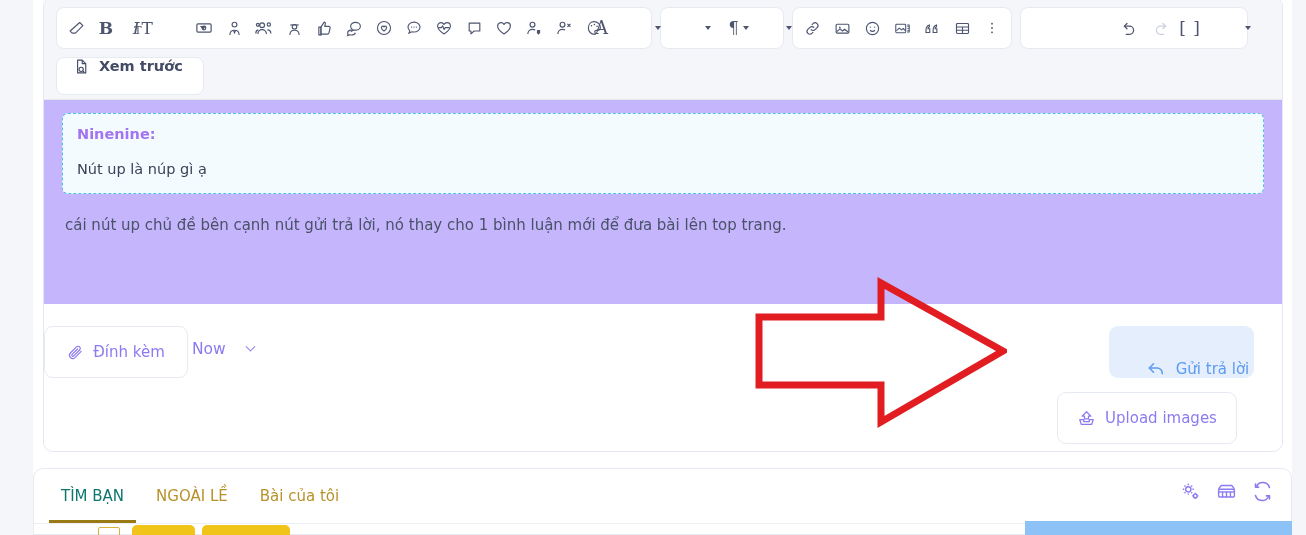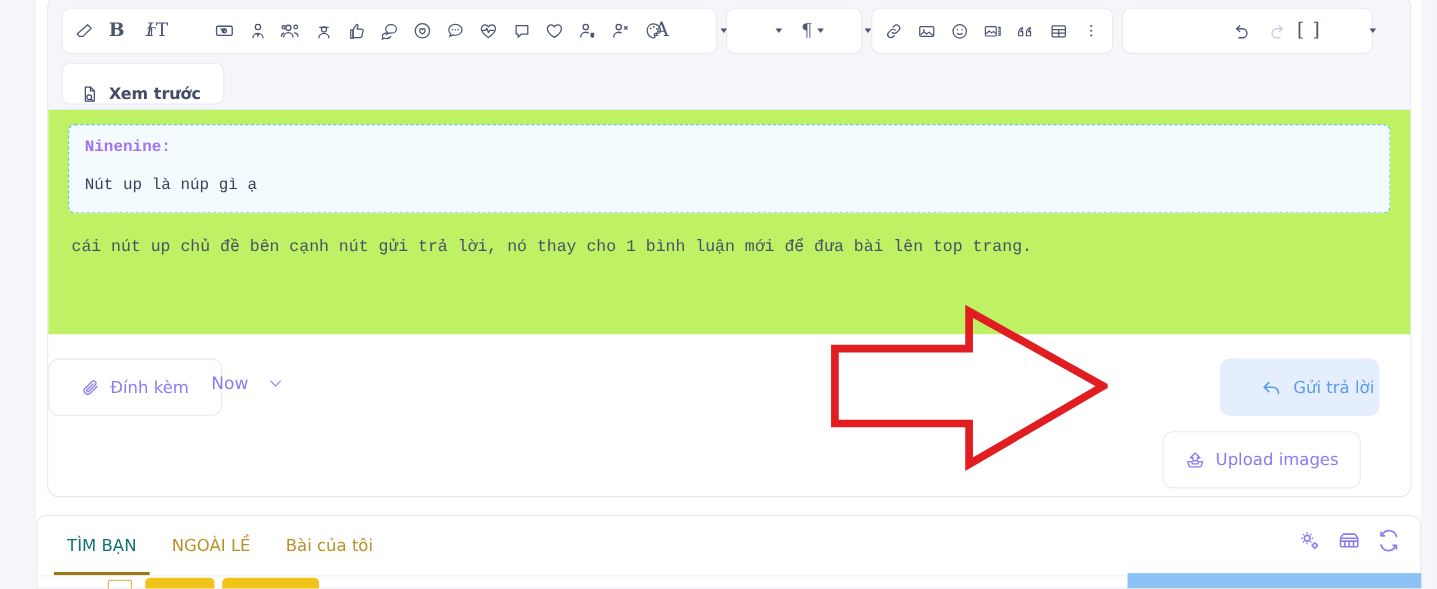--- a/index.html
+++ b/index.html
@@ -83,33 +83,32 @@
   }
   .glyph-text.bold { font-weight: bold; font-size: 17px; }
   .glyph-text.italic { font-style: italic; font-size: 17px; }
 
   .preview-btn {
     position: absolute; left: 12px; top: 60px;
     height: 38px; min-width: 148px;
     background: #ffffff;
     border: 1px solid #e6eaf1;
     border-radius: 8px;
-    display: flex; align-items: flex-end; gap: 9px;
+    display: flex; align-items: flex-start; gap: 9px;
     padding: 0 16px;
     color: #434b66;
     font-size: 14.5px; font-weight: bold;
     cursor: pointer;
   }
 
   
   .editor-body {
     position: absolute; left: 0; top: 103px; right: 0; bottom: 147px;
-    background: #bef264;
+    background: #c4b5fd;
     padding: 13px 18px;
-    font-family: Liberation Mono, monospace;
   }
   .quote-block {
     border: 1px dashed #4ec3e8;
     border-radius: 6px;
     background: #f4fbff;
     padding: 12px 14px 16px 14px;
     margin: 0 0 6px 0;
   }
   .quote-author {
     color: #a374f0;
@@ -129,21 +128,21 @@
   }
 
   
   .editor-footer {
     position: absolute; left: 0; right: 0; bottom: 0; height: 147px;
     background: #ffffff;
     border-radius: 0 0 9px 9px;
   }
   .attach-btn {
     position: absolute; left: 0px; top: 22px;
-    height: 52px; width: 158px;
+    height: 52px; width: 144px;
     background: #ffffff;
     border: 1px solid #e6eaf1;
     border-radius: 9px;
     display: flex; align-items: center; justify-content: center; gap: 9px;
     color: #8b7bf2;
     font-size: 15px;
     cursor: pointer;
   }
   .now-drop {
     position: absolute; left: 148px; top: 36px;
@@ -164,21 +163,21 @@
     border-radius: 9px;
     display: flex; align-items: center; justify-content: center;
     color: #5c9bf0; font-size: 15px;
     cursor: pointer;
   }
   .reply-btn {
     position: absolute; right: 28px; top: 22px;
     width: 145px; height: 52px;
     background: #e5eefc;
     border-radius: 9px;
-    display: flex; align-items: center; justify-content: center; gap: 10px;
+    display: flex; align-items: flex-end; justify-content: center; gap: 10px;
     color: #5c9bf0; font-size: 15px;
     cursor: pointer;
     padding-left: 32px;
   }
   .upload-btn {
     position: absolute; right: 45px; top: 88px;
     width: 180px; height: 52px;
     background: #ffffff;
     border: 1px solid #e6eaf1;
     border-radius: 9px;

